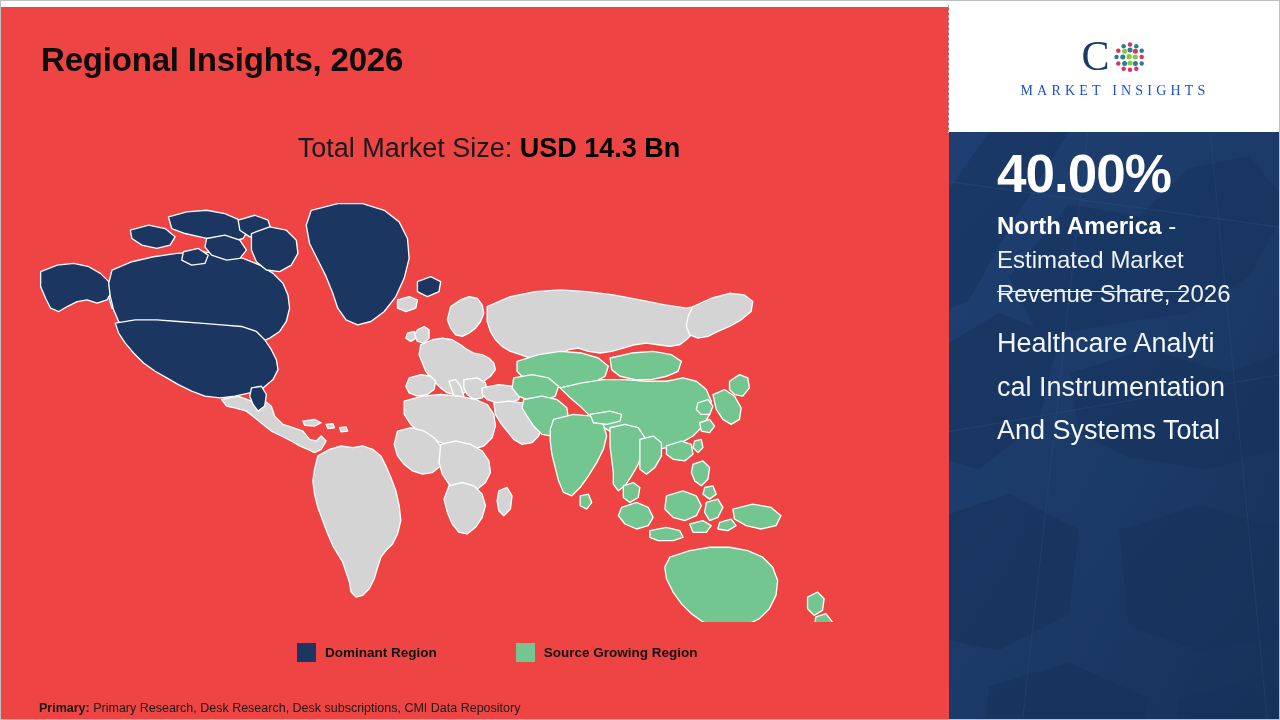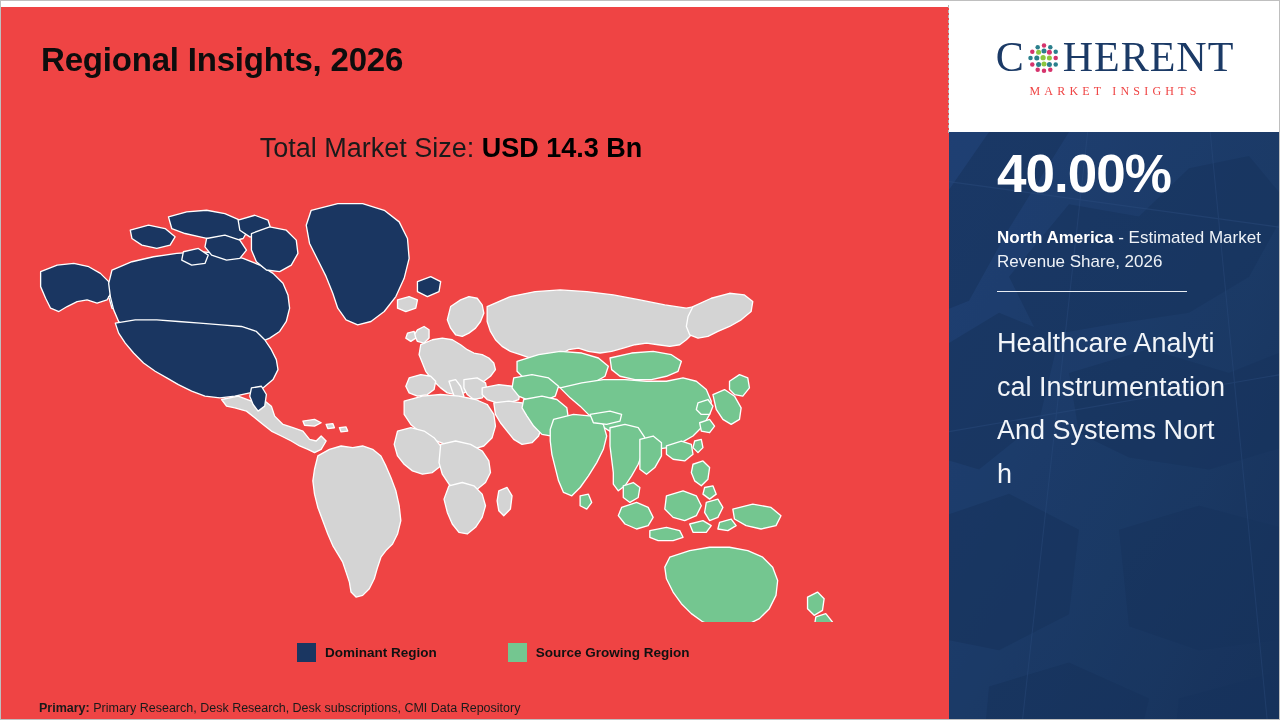--- a/index.html
+++ b/index.html
@@ -31,34 +31,35 @@
     position:absolute;left:40px;top:34px;
     font-size:33px;font-weight:bold;color:#0d0d0d;
     letter-spacing:-0.2px;
     white-space:nowrap;
   }
   .market-size{
     position:absolute;left:0;top:126px;
     width:900px;text-align:center;
     font-size:27px;color:#1a1a1a;
     white-space:nowrap;
+    padding-left:38px;
   }
   .market-size .ms-bold{font-weight:bold;color:#000;}
 
   
   .map-wrap{
     position:absolute;left:28px;top:175px;
     width:830px;height:440px;
   }
   .map-wrap svg{display:block;width:100%;height:100%;}
 
   
   .legend{
     position:absolute;left:296px;top:636px;
-    display:flex;align-items:center;gap:8px;
+    display:flex;align-items:center;gap:16px;
   }
   .legend-item{display:flex;align-items:center;}
   .legend-item + .legend-item{margin-left:63px;}
   .swatch{
     width:19px;height:19px;display:inline-block;flex:0 0 auto;
   }
   .swatch.dominant{background:#1a3661;}
   .swatch.fastest{background:#74c690;}
   .legend-label{
     margin-left:9px;font-size:13.5px;font-weight:bold;color:#111;
@@ -96,21 +97,21 @@
     font-family:"Liberation Serif","DejaVu Serif",serif;
     font-size:42px;color:#1b3a66;letter-spacing:1px;
   }
   .logo-globe{
     display:inline-block;width:36px;height:36px;margin:0 1px;
     position:relative;top:2px;
   }
   .logo-bottom{
     margin-top:7px;
     font-family:"Liberation Serif","DejaVu Serif",serif;
-    font-size:12px;color:#ef4444;letter-spacing:4.2px;
+    font-size:14px;color:#1d4ed8;letter-spacing:4.2px;
     white-space:nowrap;
   }
 
   
   .right-panel{
     position:absolute;left:948px;top:131px;
     width:332px;height:710px;
     background:linear-gradient(135deg,#1d3c6b 0%,#1b3a66 40%,#17335c 100%);
     overflow:hidden;
   }
@@ -120,22 +121,22 @@
   .right-content{
     position:absolute;left:48px;top:0;width:268px;height:100%;
     color:#ffffff;
   }
   .stat-value{
     position:absolute;left:0;top:15px;
     font-size:53px;font-weight:bold;color:#ffffff;
     letter-spacing:-1px;line-height:1;
   }
   .stat-caption{
-    position:absolute;left:0;top:94px;width:266px;
-    font-size:17px;color:#eef2f7;line-height:1.42;
+    position:absolute;left:0;top:77px;width:266px;
+    font-size:24px;color:#eef2f7;line-height:1.42;
   }
   .stat-caption .region{font-weight:bold;color:#ffffff;}
   .stat-rule{
     position:absolute;left:0;top:159px;
     width:190px;height:0;border-top:1.2px solid #e8edf3;
   }
   .market-name{
     position:absolute;left:0;top:190px;width:230px;
     font-size:27px;color:#f2f5f9;line-height:1.62;
     word-break:break-all;
@@ -330,21 +331,20 @@
               <circle cx="14" cy="26" r="2.8" fill="#2b7f8c"></circle>
               <circle cx="20" cy="25.5" r="2.8" fill="#8cc63f"></circle>
               <circle cx="26" cy="26" r="2.8" fill="#2b7f8c"></circle>
               <circle cx="33" cy="26" r="2.5" fill="#2b7f8c"></circle>
               <circle cx="13" cy="32" r="2.5" fill="#d6336c"></circle>
               <circle cx="20" cy="33" r="2.5" fill="#d6336c"></circle>
               <circle cx="27" cy="32" r="2.5" fill="#d6336c"></circle>
             </g>
           </svg>
         </span>
-        <span>HERENT</span>
       </div>
       <div class="logo-bottom">MARKET INSIGHTS</div>
     </div>
   </div>
 
   <div class="right-panel">
     <svg class="texture" viewBox="0 0 332 589" preserveAspectRatio="none">
       <defs>
         <linearGradient id="pg" x1="0" y1="0" x2="1" y2="1">
           <stop offset="0%" stop-color="#21437a"></stop>
@@ -370,17 +370,17 @@
         <path d="M-10 250 L340 200"></path>
       </g>
     </svg>
 
     <div class="right-content">
       <div class="stat-value">40.00%</div>
       <div class="stat-caption">
         <span class="region">North America</span><span> - Estimated Market Revenue Share, 2026</span>
       </div>
       <div class="stat-rule"></div>
-      <div class="market-name">Healthcare Analytical Instrumentation And Systems North</div>
+      <div class="market-name">Healthcare Analytical Instrumentation And Systems Total</div>
     </div>
   </div>
 
 </div>
 
 </body></html>

